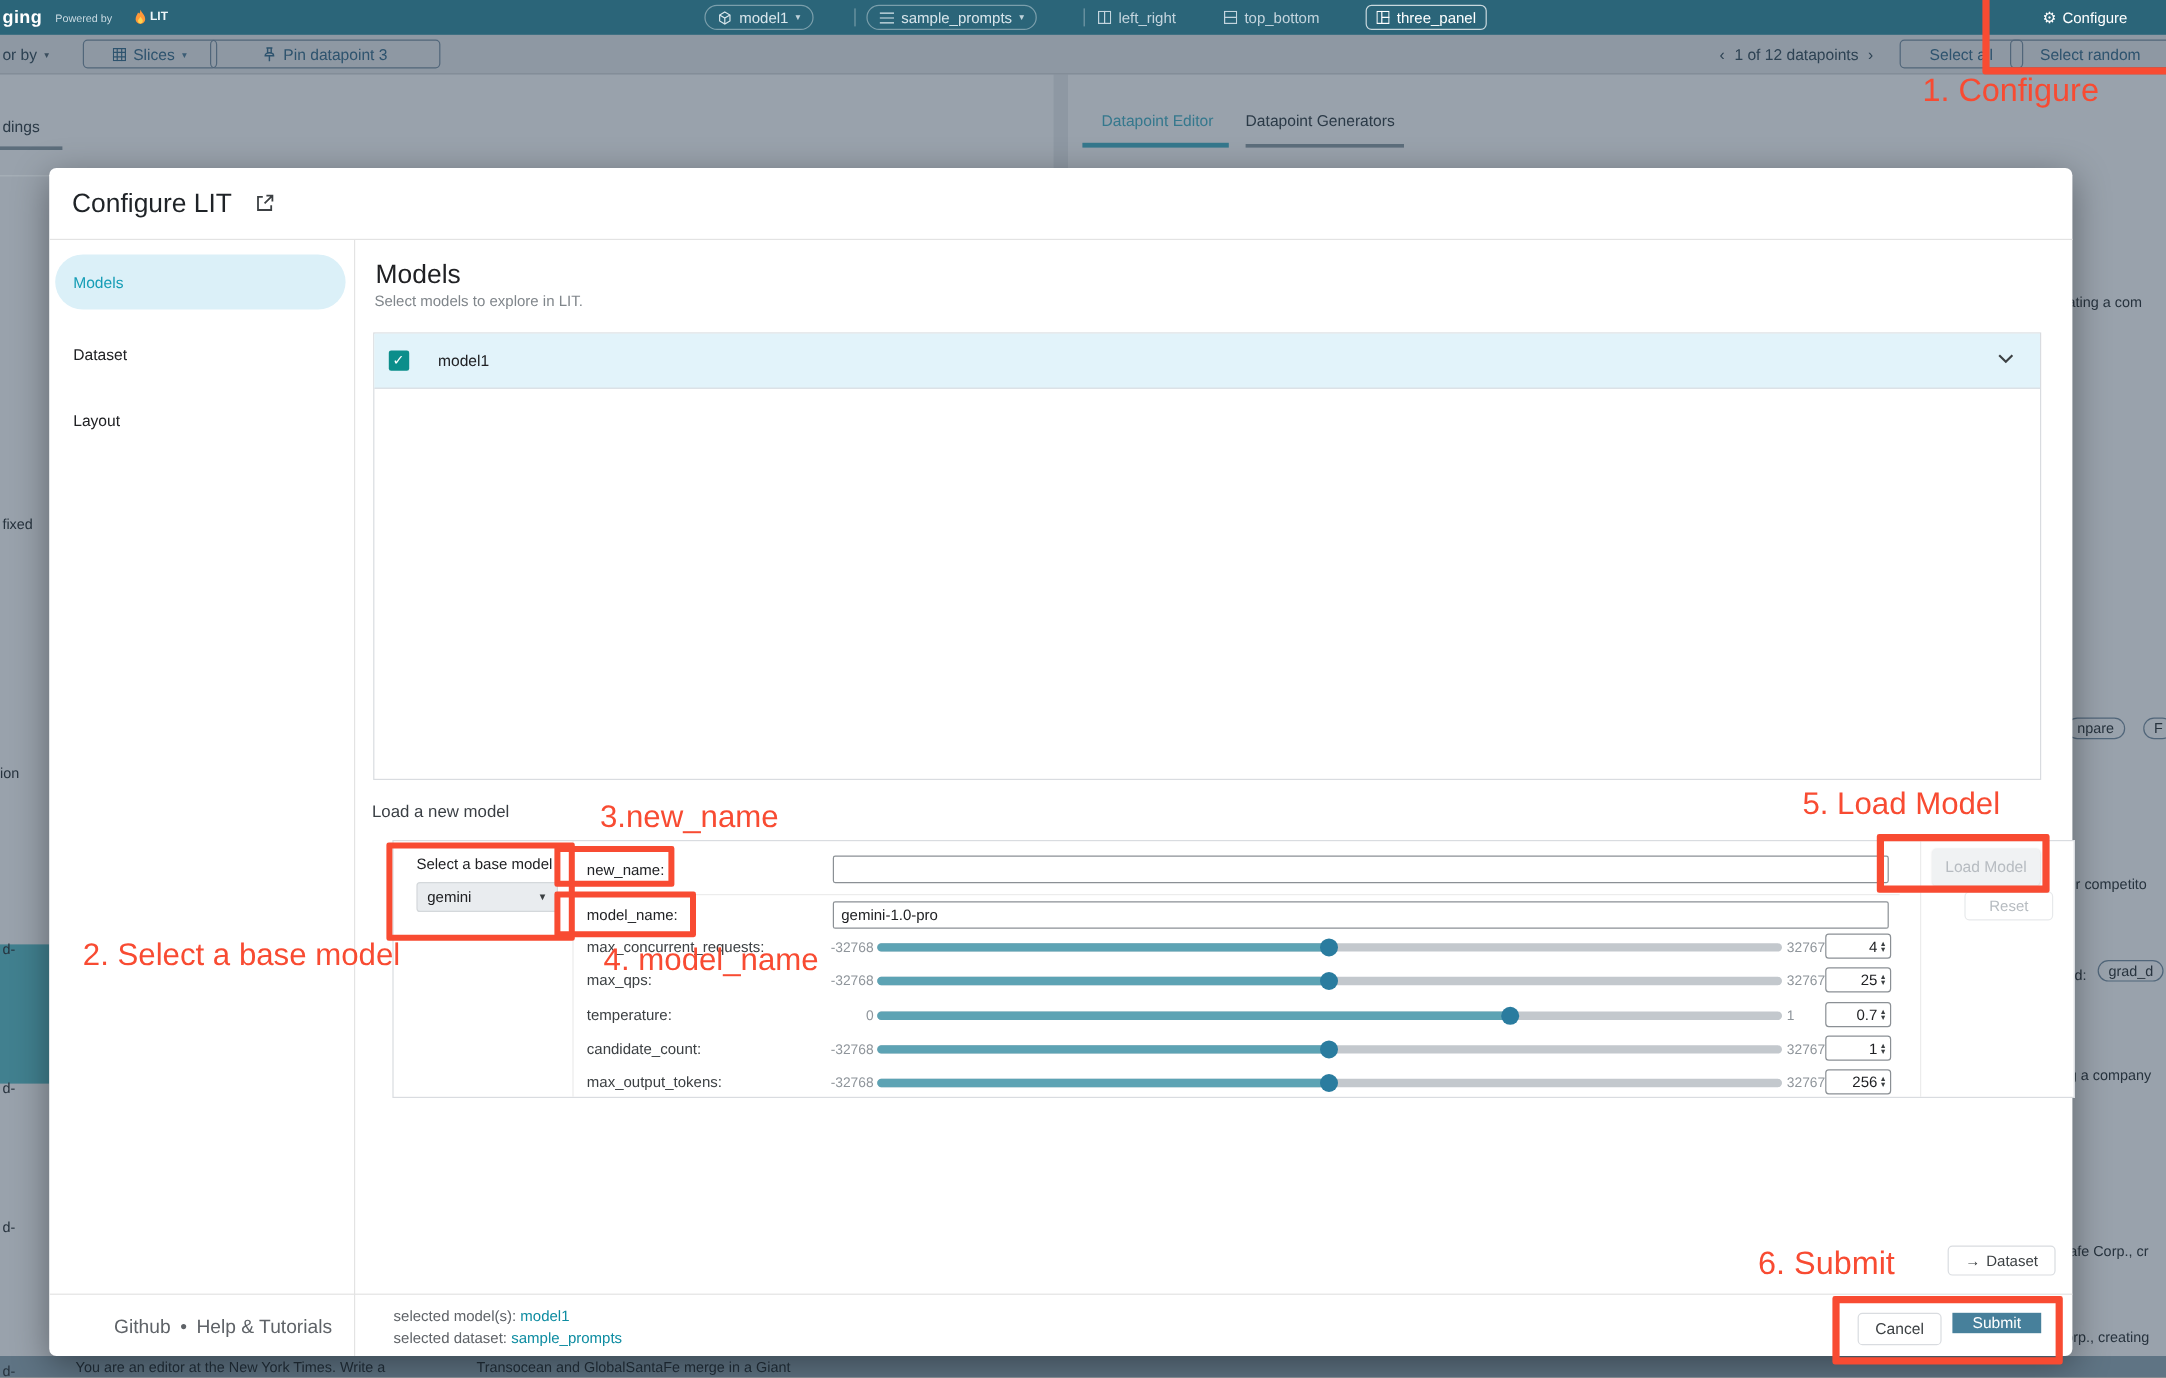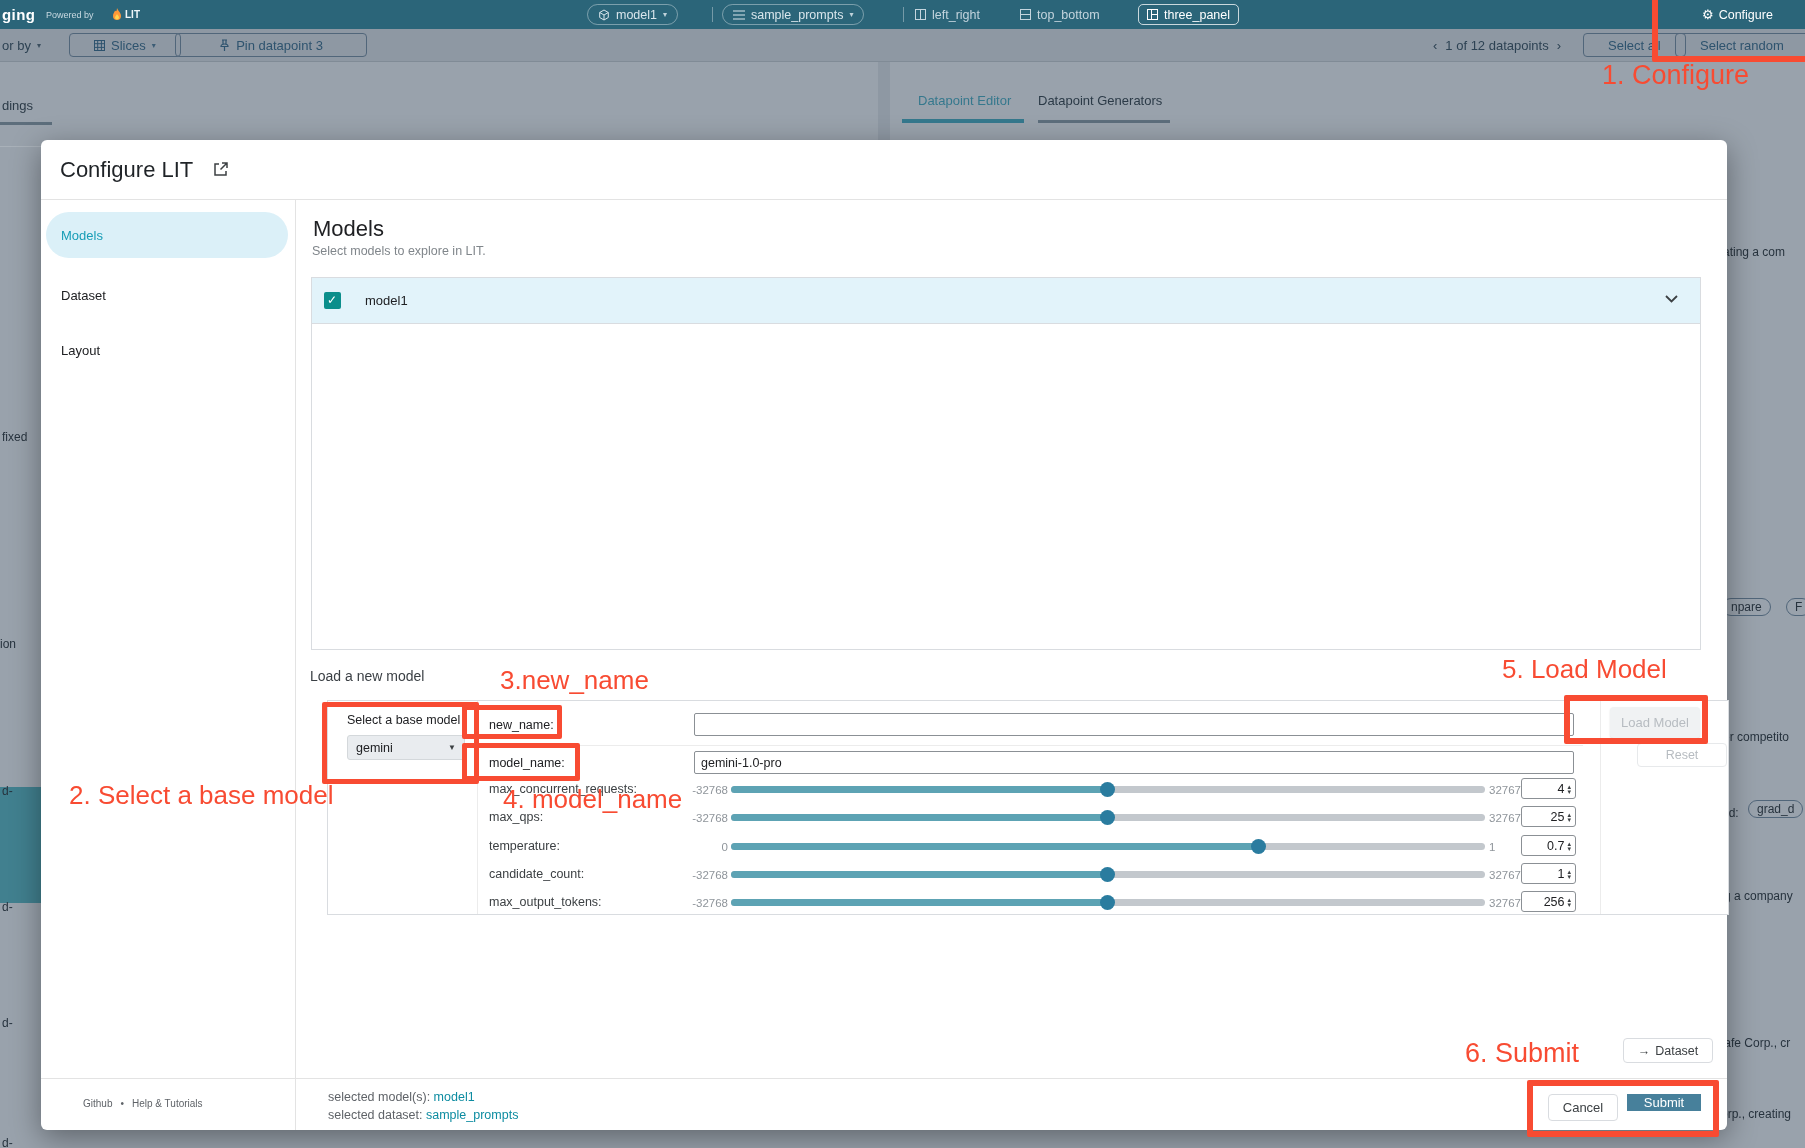--- a/index.html
+++ b/index.html
@@ -71,24 +71,24 @@
 .s-label { position:absolute; left:161px; top:3px; font-size:12.5px; color:#3c4043; white-space:nowrap; }
 .s-min { position:absolute; left:290px; top:5px; width:110px; text-align:right; font-size:11.5px; color:#8f959b; }
 .s-track { position:absolute; left:403px; top:7px; width:754px; height:7px; background:#c3c8cd; border-radius:4px; }
 .s-fill { position:absolute; left:0; top:0; height:7px; background:#5da3b4; border-radius:4px; }
 .s-thumb { position:absolute; top:-4px; width:15px; height:15px; border-radius:50%; background:#2a7c9f; margin-left:-8px; }
 .s-max { position:absolute; left:1161px; top:5px; font-size:11.5px; color:#8f959b; }
 .s-spin { position:absolute; left:1193px; top:-1px; width:55px; height:21px; border:1px solid #8b9095; border-radius:3px; background:#fff; display:flex; align-items:center; justify-content:flex-end; gap:3px; padding:0 4px; font-size:12.5px; color:#202124; }
 .s-arrows { display:flex; flex-direction:column; font-size:7px; line-height:5px; color:#3c4043; }
 
 .loadmodel-btn { position:absolute; left:1282px; top:6px; width:90px; height:31px; background:#f0f2f3; border:none; border-radius:4px; font-size:13px; color:#b7bcc1; box-shadow:0 1px 2px rgba(0,0,0,.12); font-family:"Liberation Sans",sans-serif; }
-.reset-btn { position:absolute; left:1309px; top:42px; width:90px; height:24px; background:#fff; border:1px solid #e7e9eb; border-radius:4px; font-size:12.5px; color:#b7bcc1; font-family:"Liberation Sans",sans-serif; }
+.reset-btn { position:absolute; left:1309px; top:42px; width:74px; height:24px; background:#fff; border:1px solid #e7e9eb; border-radius:4px; font-size:12.5px; color:#b7bcc1; font-family:"Liberation Sans",sans-serif; }
 
 .m-footer-border { position:absolute; left:0; top:938px; width:100%; height:1px; background:#e3e3e3; }
-.gh-row { position:absolute; left:42px; top:958px; font-size:10px; color:#5f6368; display:flex; gap:8px; align-items:center; }
+.gh-row { position:absolute; left:54px; top:958px; font-size:16px; color:#5f6368; display:flex; gap:8px; align-items:center; }
 .sel-line { position:absolute; left:287px; font-size:12.5px; color:#5f6368; white-space:nowrap; }
 .sel-link { color:#0d8ca1; }
 .dataset-btn { position:absolute; left:1582px; top:898px; width:90px; height:25px; background:#fff; border:1px solid #d9dce0; border-radius:4px; font-size:12.5px; color:#3c4043; display:flex; align-items:center; justify-content:center; gap:5px; }
 .cancel-btn { position:absolute; left:1507px; top:954px; width:70px; height:27px; background:#fff; border:1px solid #d9dce0; border-radius:4px; font-size:13px; color:#3c4043; font-family:"Liberation Sans",sans-serif; }
 .submit-btn { position:absolute; left:1586px; top:954px; width:74px; height:17px; background:#47809b; border:none; border-radius:0; font-size:13px; color:#fff; font-family:"Liberation Sans",sans-serif; }
 
 
 .ann-box { position:absolute; border:6px solid #f84b32; z-index:30; border-radius:2px; pointer-events:none; }
 .ann-text { position:absolute; color:#f84b32; font-size:27px; z-index:30; white-space:nowrap; }
 .icon { display:inline-flex; }
@@ -230,20 +230,24 @@
   <div class="bg-frag" style="left:1723px; top:245px">ating a com</div>
   <div class="bg-chip" style="left:1722px; top:598px">npare</div>
   <div class="bg-chip" style="left:1786px; top:598px">F</div>
   <div class="bg-frag" style="left:1723px; top:730px">er competito</div>
   <div class="bg-frag" style="left:1722px; top:806px">od:</div>
   <div class="bg-chip" style="left:1748px; top:800px">grad_d</div>
   <div class="bg-frag" style="left:1724px; top:889px">g a company</div>
   <div class="bg-frag" style="left:1721px; top:1036px">tafe Corp., cr</div>
   <div class="bg-frag" style="left:1721px; top:1107px">orp., creating</div>
 
+  <div class="bottom-strip">
+    <span style="left:63px">You are an editor at the New York Times. Write a</span>
+    <span style="left:397px">Transocean and GlobalSantaFe merge in a Giant</span>
+  </div>
 
   <div class="modal">
     <div class="m-header">
       <span class="m-title">Configure LIT</span>
       <span class="abs icon" style="left:172px; top:21px">
           <svg width="16" height="16" viewBox="0 0 16 16" fill="none" stroke="#3c4043" stroke-width="1.5">
             <path d="M6 3H2v11h11v-4M9 2h5v5M14 2L7.5 8.5"></path>
           </svg>
         </span>
     </div>

